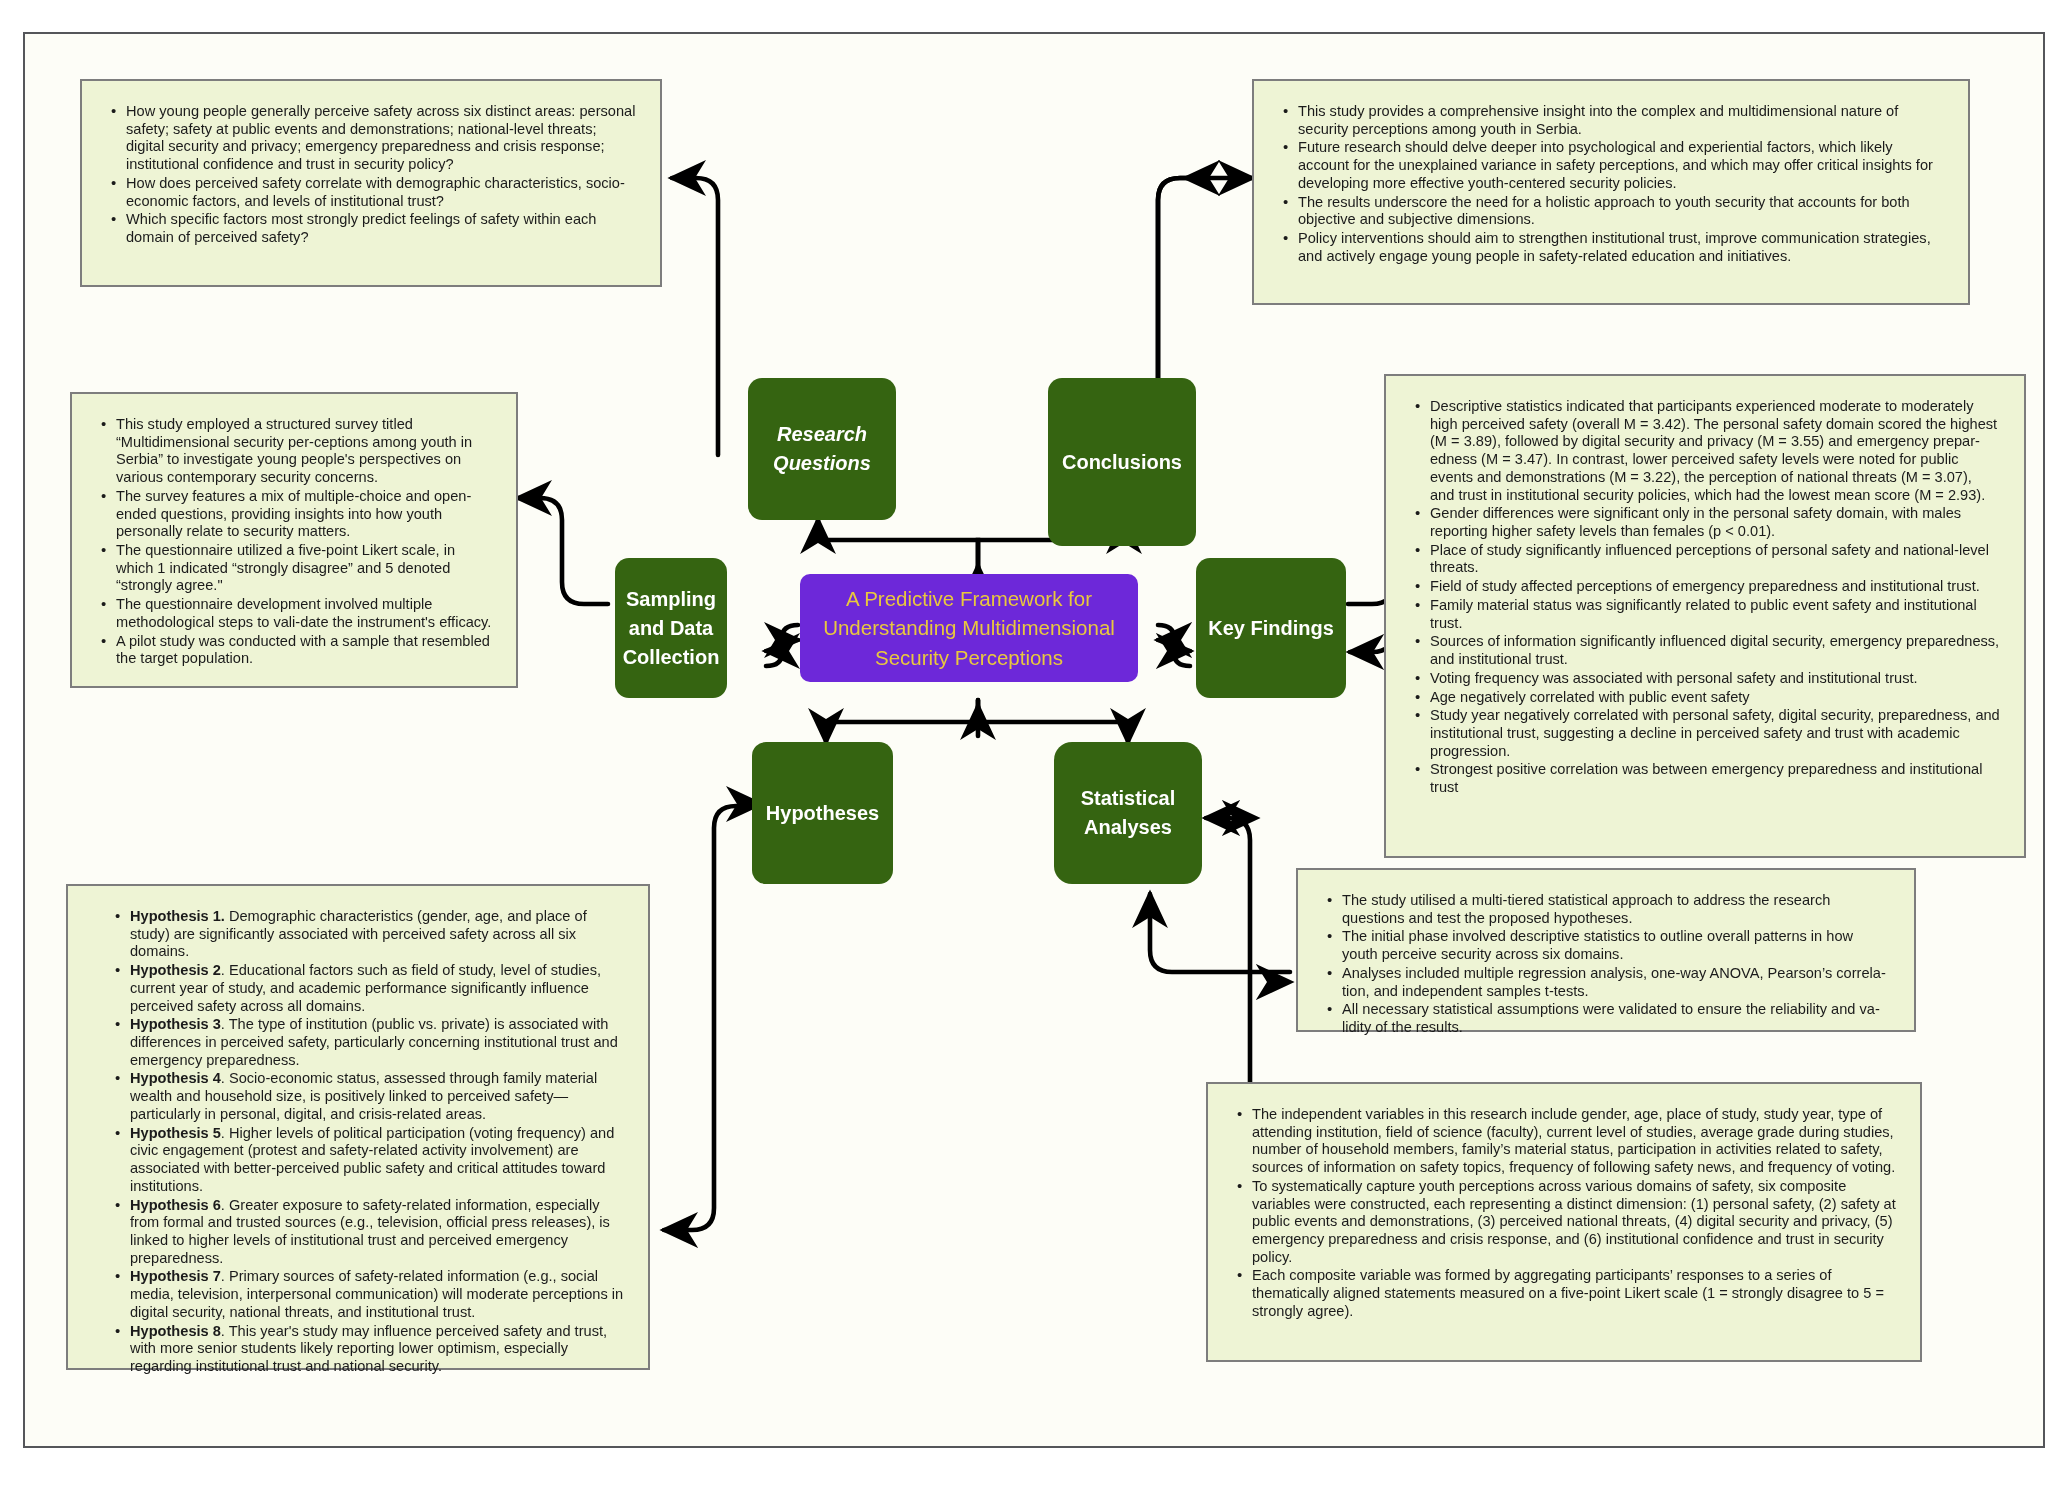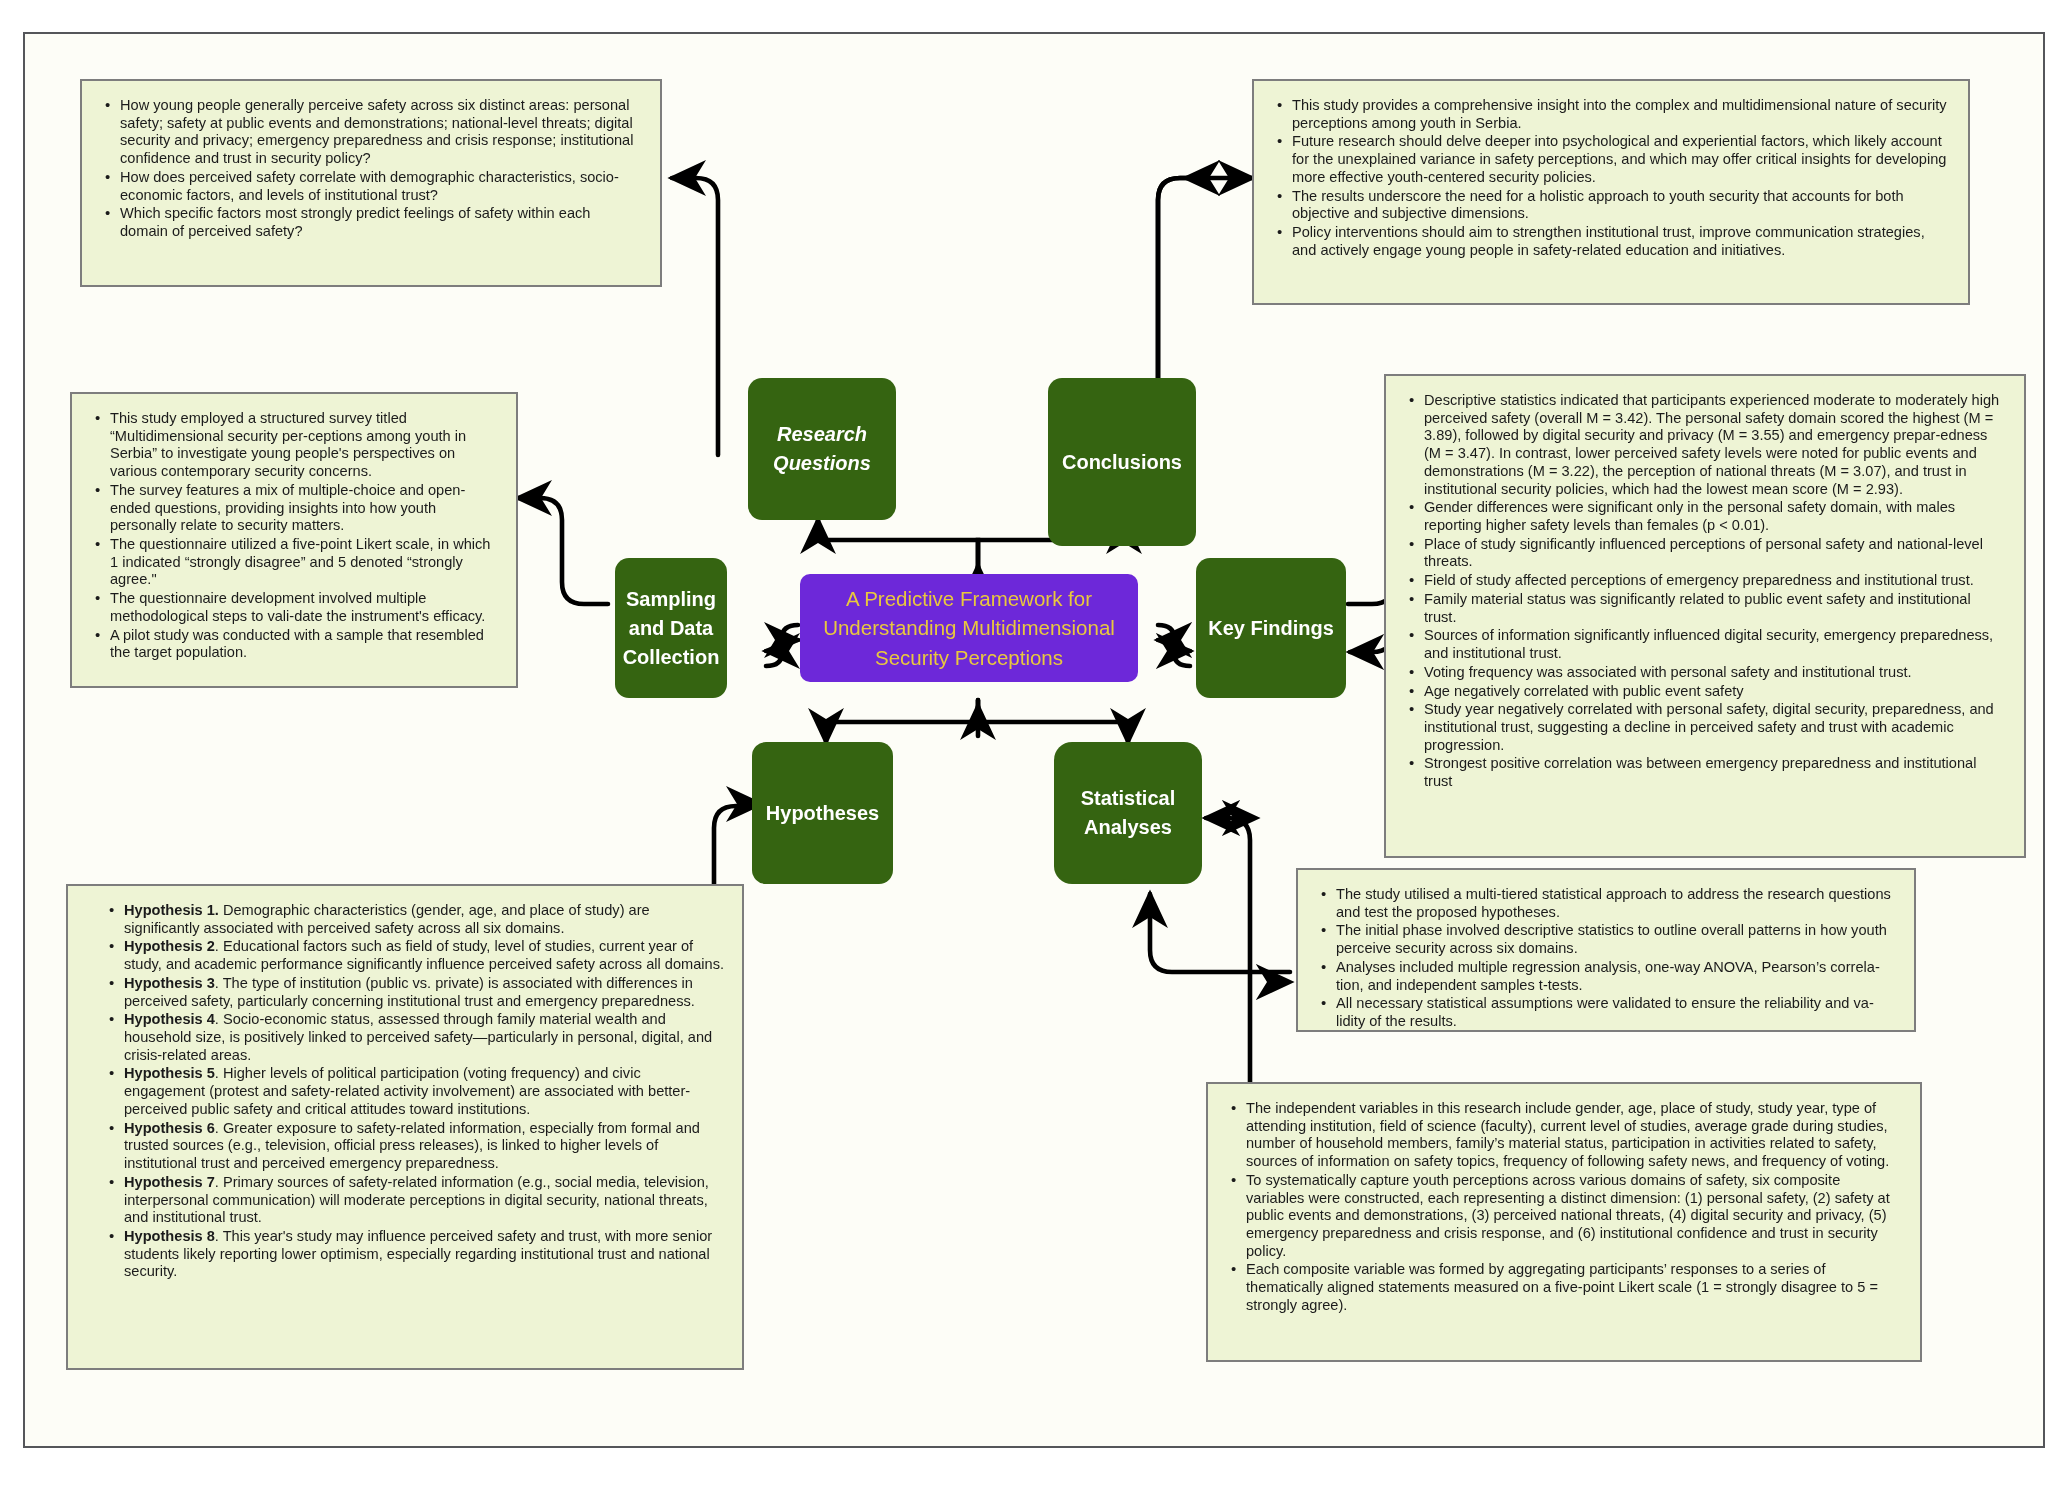--- a/index.html
+++ b/index.html
@@ -4,21 +4,21 @@
 <style>
   html,body{margin:0;padding:0;background:#ffffff;}
   body{font-family:"Liberation Sans","DejaVu Sans",sans-serif;}
   #canvas{position:relative;width:2070px;height:1485px;background:#ffffff;overflow:hidden;}
   #frame{position:absolute;left:23px;top:32px;width:2022px;height:1416px;
          background:#fdfdf7;border:2px solid #55565a;box-sizing:border-box;}
   svg#wires{position:absolute;left:0;top:0;width:2070px;height:1485px;pointer-events:none;}
 
   .note{position:absolute;box-sizing:border-box;background:#eef4d5;border:2px solid #7d7d7d;
         padding:10px 12px 10px 10px;}
-  .note ul{margin:6px;padding:0 0 0 22px;list-style:none;}
+  .note ul{margin:12px;padding:0 0 0 22px;list-style:none;}
   .note li{position:relative;margin:0 0 1px 0;padding:0;
            font-size:14.6px;line-height:1.215;color:#1b1b1b;text-align:left;}
   .note li:before{content:"\2022";position:absolute;left:-15px;top:-1px;font-size:15px;color:#1b1b1b;}
   .note li b{font-weight:bold;}
 
   .node{position:absolute;box-sizing:border-box;background:#356411;border-radius:14px;
         display:flex;align-items:center;justify-content:center;text-align:center;
         color:#ffffff;font-weight:bold;font-size:20px;line-height:1.45;padding:6px 8px;}
   .node.central{background:#6d28d9;border-radius:10px;color:#e9c83d;font-weight:normal;font-size:20.5px;line-height:1.42;}
 </style>
@@ -127,21 +127,21 @@
         <li>Field of study affected perceptions of emergency preparedness and institutional trust.</li>
         <li>Family material status was significantly related to public event safety and institutional trust.</li>
         <li>Sources of information significantly influenced digital security, emergency preparedness, and institutional trust.</li>
         <li>Voting frequency was associated with personal safety and institutional trust.</li>
         <li>Age negatively correlated with public event safety</li>
         <li>Study year negatively correlated with personal safety, digital security, preparedness, and institutional trust, suggesting a decline in perceived safety and trust with academic progression.</li>
         <li>Strongest positive correlation was between emergency preparedness and institutional trust</li>
       </ul>
   </div>
 
-  <div class="note" style="left:66px;top:884px;width:678px;height:486px;padding-left:28px;">
+  <div class="note" style="left:66px;top:884px;width:584px;height:486px;padding-left:28px;">
     <ul>
         <li><b>Hypothesis 1.</b> Demographic characteristics (gender, age, and place of study) are significantly associated with perceived safety across all six domains.</li>
         <li><b>Hypothesis 2</b>. Educational factors such as field of study, level of studies, current year of study, and academic performance significantly influence perceived safety across all domains.</li>
         <li><b>Hypothesis 3</b>. The type of institution (public vs. private) is associated with differences in perceived safety, particularly concerning institutional trust and emergency preparedness.</li>
         <li><b>Hypothesis 4</b>. Socio-economic status, assessed through family material wealth and household size, is positively linked to perceived safety—particularly in personal, digital, and crisis-related areas.</li>
         <li><b>Hypothesis 5</b>. Higher levels of political participation (voting frequency) and civic engagement (protest and safety-related activity involvement) are associated with better-perceived public safety and critical attitudes toward institutions.</li>
         <li><b>Hypothesis 6</b>. Greater exposure to safety-related information, especially from formal and trusted sources (e.g., television, official press releases), is linked to higher levels of institutional trust and perceived emergency preparedness.</li>
         <li><b>Hypothesis 7</b>. Primary sources of safety-related information (e.g., social media, television, interpersonal communication) will moderate perceptions in digital security, national threats, and institutional trust.</li>
         <li><b>Hypothesis 8</b>. This year's study may influence perceived safety and trust, with more senior students likely reporting lower optimism, especially regarding institutional trust and national security.</li>
       </ul>

